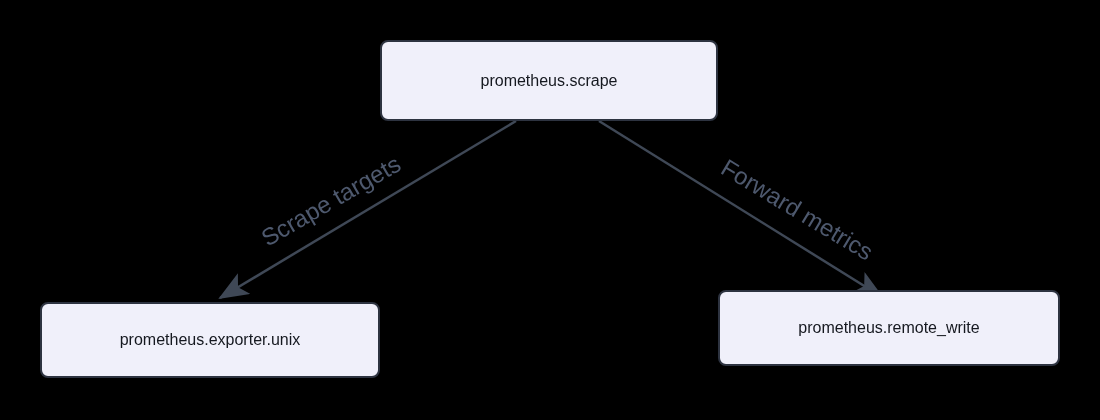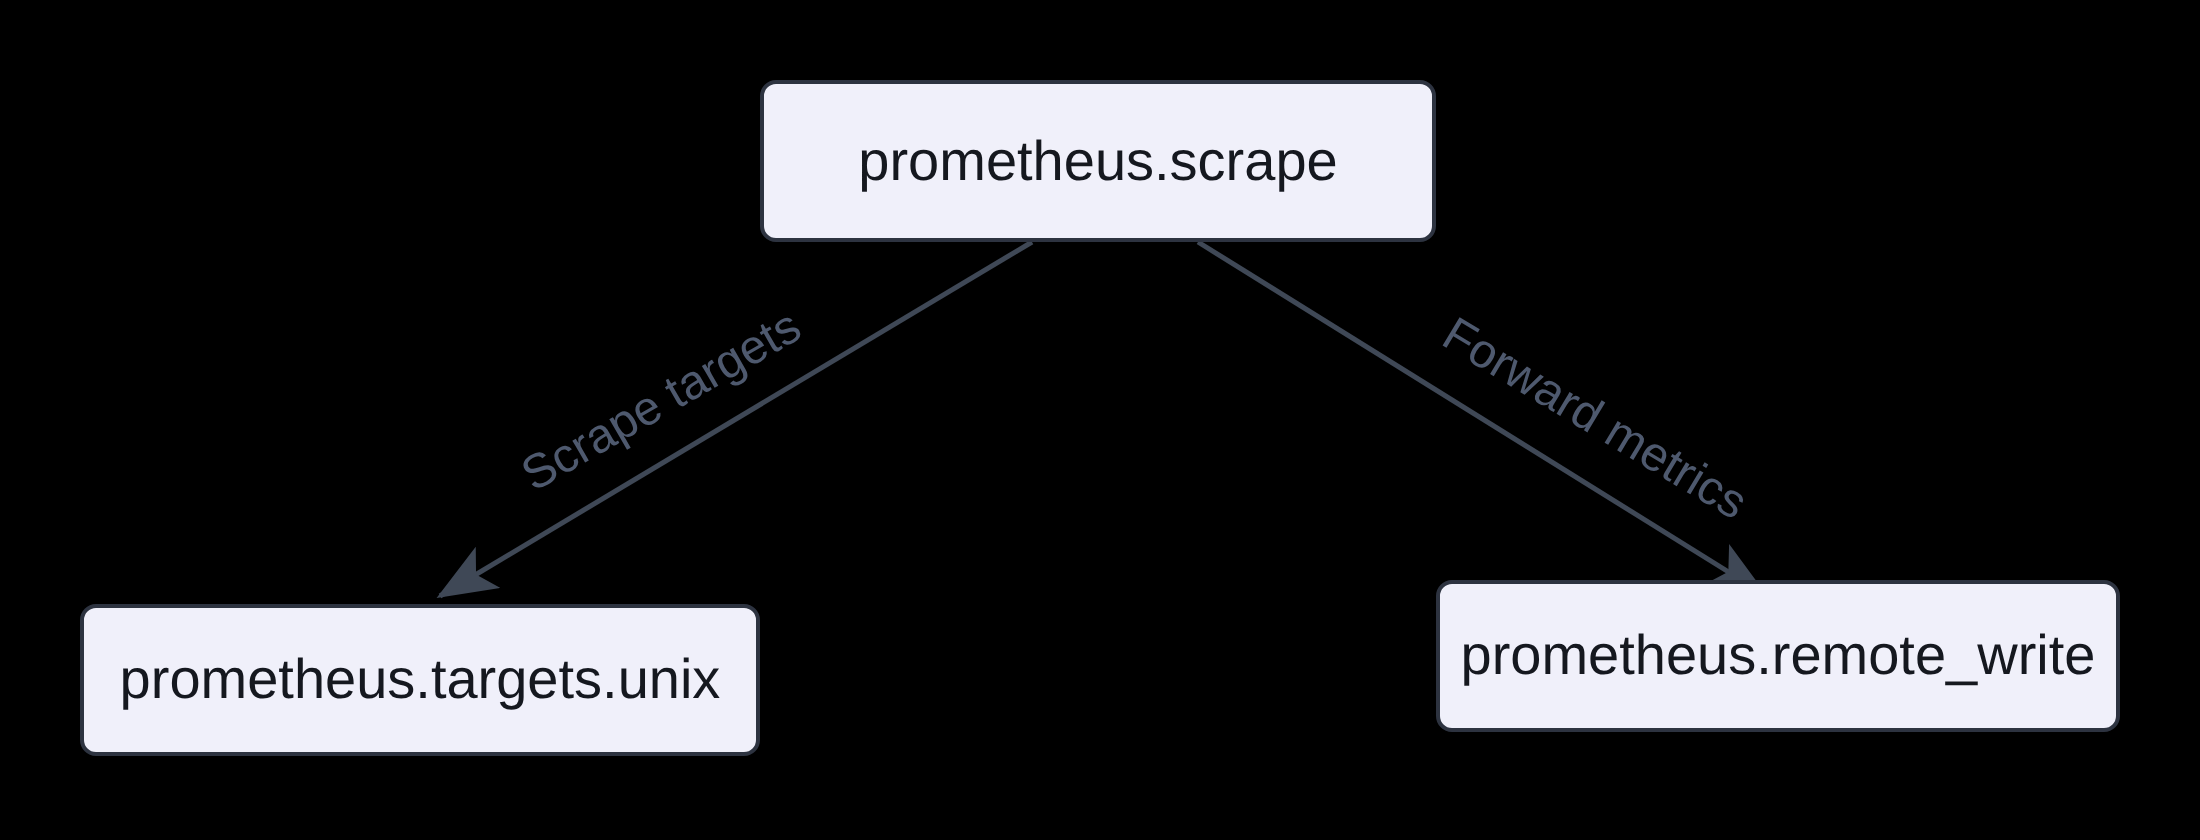--- a/index.html
+++ b/index.html
@@ -31,21 +31,21 @@
   .node {
     position: absolute;
     box-sizing: border-box;
     background: #f0f0fa;
     border: 2px solid #2d3340;
     border-radius: 8px;
     display: flex;
     align-items: center;
     justify-content: center;
     color: #15181f;
-    font-size: 28px;
+    font-size: 16px;
     line-height: 1;
     white-space: nowrap;
   }
   .node-top    { left: 380px; top: 40px;  width: 338px; height: 81px; }
   .node-left   { left: 40px;  top: 302px; width: 340px; height: 76px; }
   .node-right  { left: 718px; top: 290px; width: 342px; height: 76px; }
   .edge-label {
     position: absolute;
     color: #4e596e;
     font-size: 24px;
@@ -81,20 +81,20 @@
 
   <div class="edge-label edge-label-left">Scrape targets</div>
 
   <div class="edge-label edge-label-right">Forward metrics</div>
 
   <div class="node node-top">
     <span>prometheus.scrape</span>
   </div>
 
   <div class="node node-left">
-    <span>prometheus.targets.unix</span>
+    <span>prometheus.exporter.unix</span>
   </div>
 
   <div class="node node-right">
     <span>prometheus.remote_write</span>
   </div>
 
 </div>
 
 </body></html>

